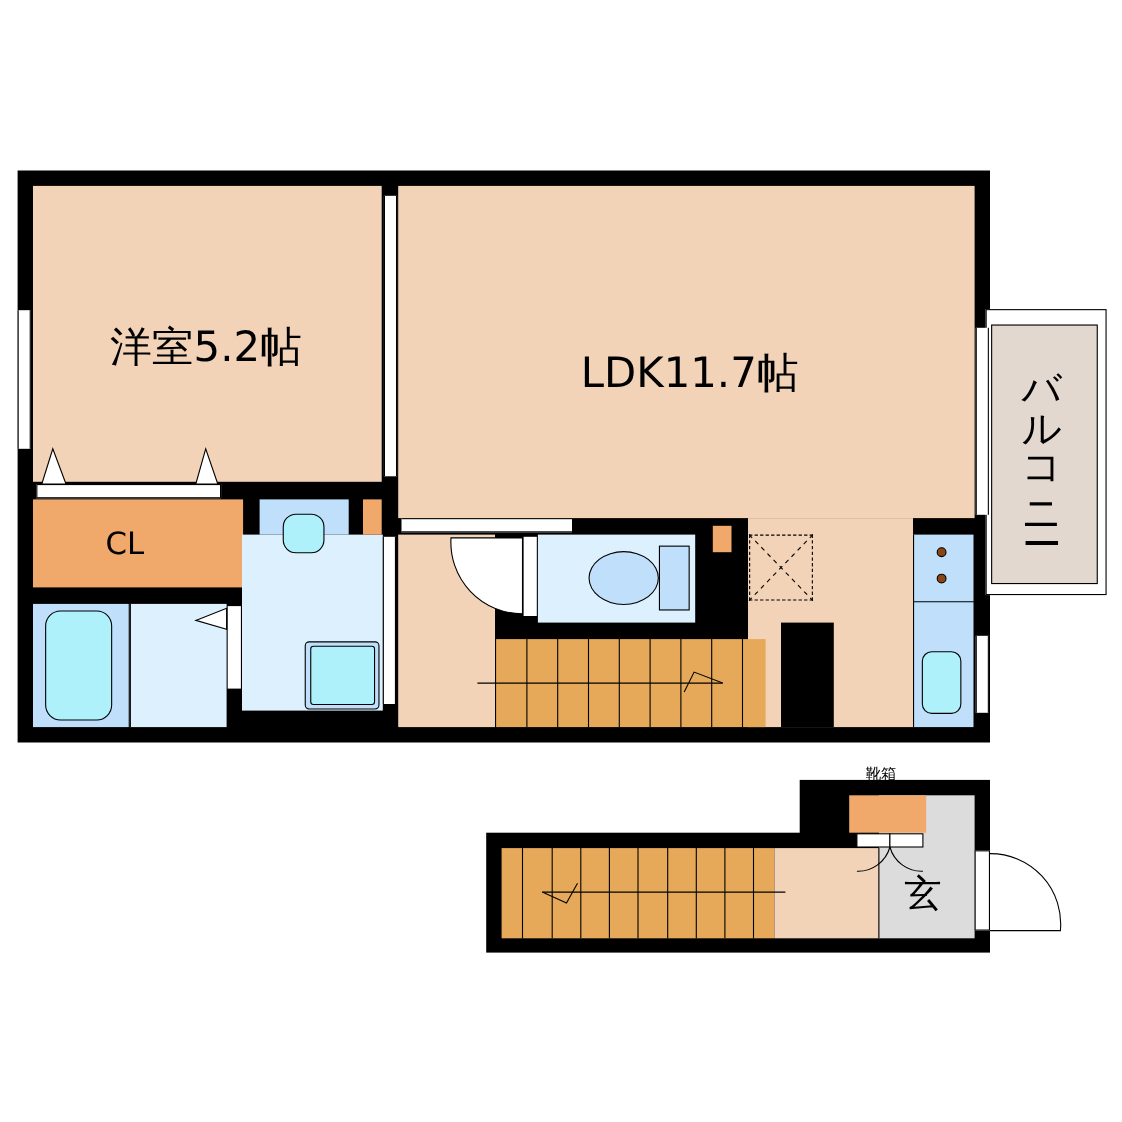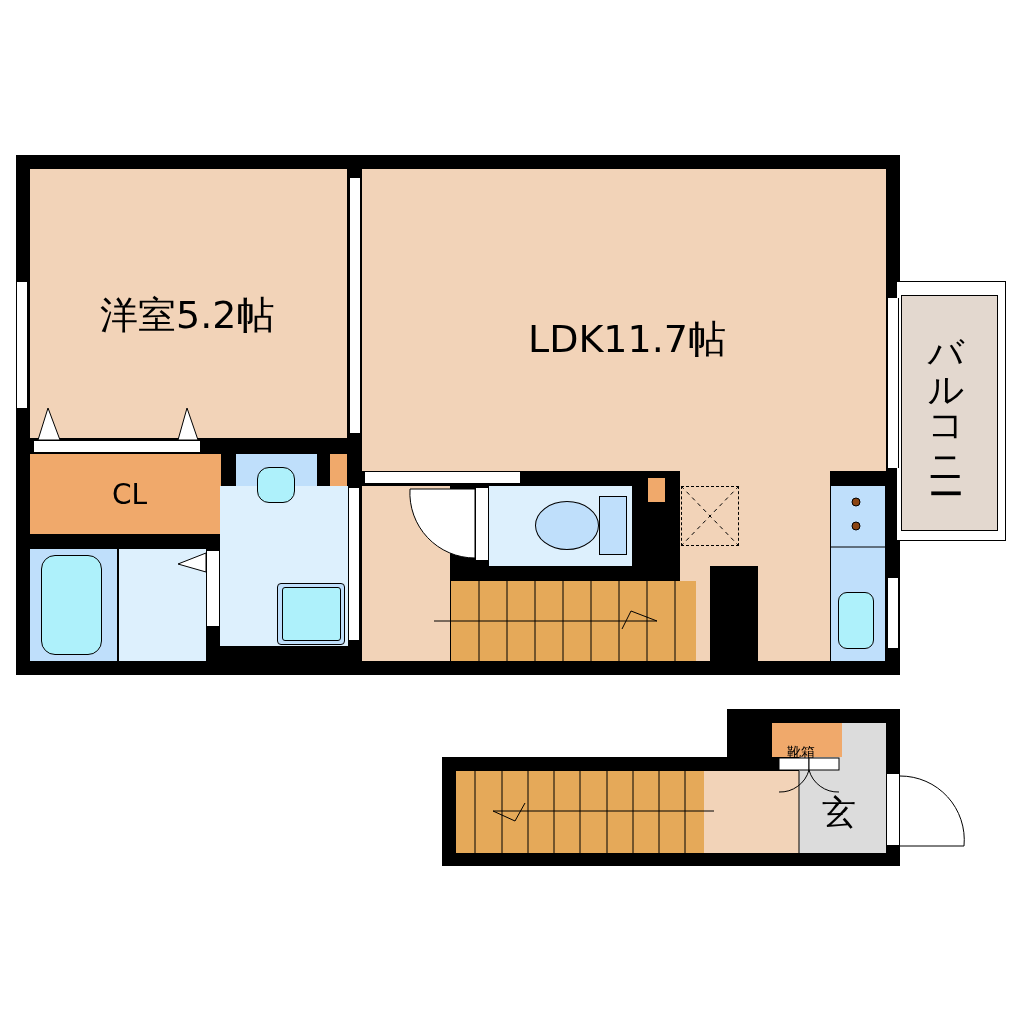--- a/index.html
+++ b/index.html
@@ -30,21 +30,21 @@
 <div class="abs white" style="left:33px;top:440px;width:168px;height:13px;border:1px solid #000;"></div>
 
 <div class="abs floor" style="left:362px;top:169px;width:524px;height:302px;"></div>
 <div class="abs floor" style="left:680px;top:471px;width:150px;height:190px;"></div>
 <div class="abs wall" style="left:710px;top:566px;width:48px;height:95px;"></div>
 <div class="abs label" style="left:528px;top:314px;font-size:38px;">LDK11.7帖</div>
 
 <div class="abs floor" style="left:362px;top:486px;width:88px;height:175px;"></div>
 
 <div class="abs cl" style="left:30px;top:454px;width:191px;height:80px;"></div>
-<div class="abs label" style="left:112px;top:478px;font-size:28px;">CL</div>
+<div class="abs label" style="left:96px;top:478px;font-size:28px;">CL</div>
 
 <div class="abs wet2" style="left:30px;top:549px;width:87px;height:112px;"></div>
 <div class="abs" style="left:41px;top:555px;width:61px;height:100px;background:#aef1fb;border:1px solid #000;border-radius:14px;"></div>
 <div class="abs wet" style="left:118px;top:549px;width:88px;height:112px;border-left:1px solid #000;"></div>
 <div class="abs white" style="left:207px;top:551px;width:12px;height:75px;"></div>
 
 <div class="abs wet" style="left:220px;top:486px;width:128px;height:160px;"></div>
 <div class="abs wet2" style="left:236px;top:454px;width:81px;height:32px;"></div>
 <div class="abs" style="left:257px;top:467px;width:38px;height:36px;background:#aef1fb;border:1px solid #000;border-radius:12px;"></div>
 <div class="abs" style="left:277px;top:583px;width:68px;height:62px;background:#bfdffb;border:1px solid #000;border-radius:4px;"></div>
@@ -74,21 +74,21 @@
 <div class="abs win" style="left:887px;top:578px;width:12px;height:70px;"></div>
 <div class="abs winh" style="left:365px;top:471px;width:155px;height:13px;"></div>
 <div class="abs win" style="left:348px;top:488px;width:12px;height:152px;"></div>
 
 <div class="abs wall" style="left:442px;top:757px;width:458px;height:109px;"></div>
 <div class="abs wall" style="left:727px;top:709px;width:173px;height:60px;"></div>
 <div class="abs stair" style="left:456px;top:771px;width:248px;height:82px;"></div>
 <div class="abs floor" style="left:704px;top:771px;width:95px;height:82px;"></div>
 <div class="abs genkan" style="left:799px;top:723px;width:87px;height:130px;"></div>
 <div class="abs cl" style="left:772px;top:723px;width:70px;height:34px;"></div>
-<div class="abs label" style="left:787px;top:744px;font-size:14px;">靴箱</div>
+<div class="abs label" style="left:787px;top:695px;font-size:14px;">靴箱</div>
 <div class="abs label" style="left:822px;top:790px;font-size:34px;">玄</div>
 <div class="abs white" style="left:886px;top:773px;width:14px;height:73px;border:1px solid #000;"></div>
 
 <svg width="1020" height="1020">
 
   <polygon points="38,440 48,408 60,440" fill="#fff" stroke="#000"></polygon>
   <polygon points="178,440 187,408 198,440" fill="#fff" stroke="#000"></polygon>
 
   <polygon points="178,564 206,553 206,572" fill="#fff" stroke="#000"></polygon>
 

